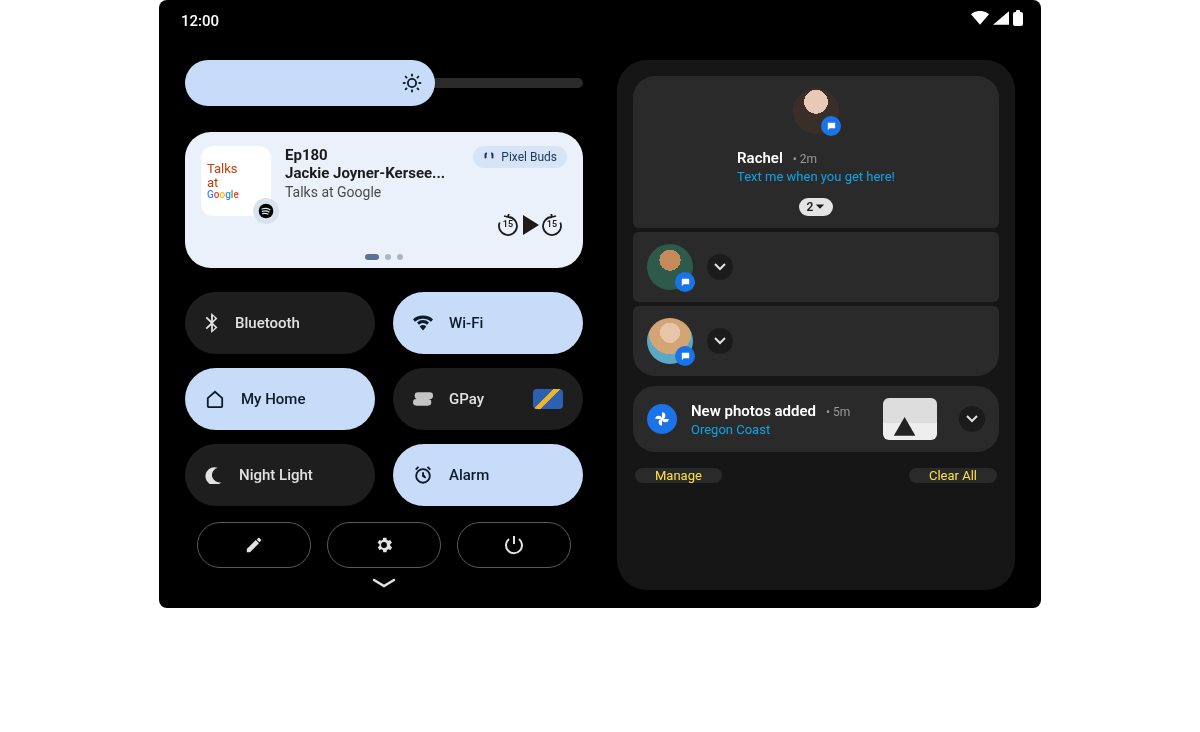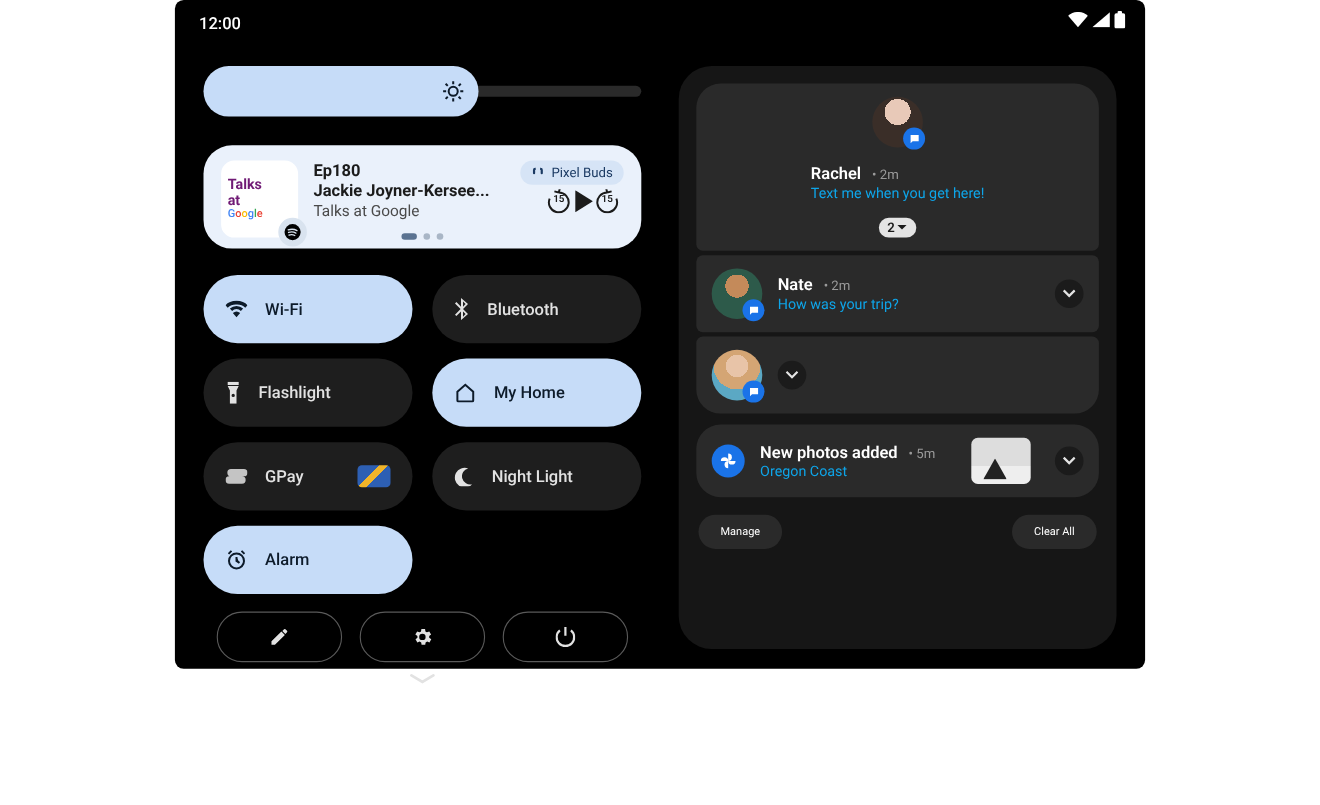--- a/index.html
+++ b/index.html
@@ -23,21 +23,21 @@
   .brightness-pill { width: 250px; height: 46px; background: #c6dcf8; border-radius: 23px; position: relative; }
   .brightness-sun { position: absolute; right: 12px; top: 50%; transform: translateY(-50%); }
   .brightness-track { flex: 1; height: 10px; background: #2a2a2a; border-radius: 5px; margin-left: -4px; }
 
   .media-card {
     background: #eaf1fb; border-radius: 26px; padding: 14px 18px 10px 16px;
     display: flex; flex-direction: column; gap: 2px; position: relative; height: 144px;
   }
   .media-top { display: flex; gap: 14px; }
   .media-art { width: 70px; height: 70px; border-radius: 12px; background:#fff; position:relative; display:flex; flex-direction:column; justify-content:center; padding:6px 6px; }
-  .media-art .talks { font-size: 13px; color:#701a75; line-height:1.05; font-weight:700;}
+  .media-art .talks { font-size: 13px; color:#c2410c; line-height:1.05; font-weight:400;}
   .media-art .google { font-size:10px; font-weight:500; }
   .g-b{color:#4285F4}.g-r{color:#EA4335}.g-y{color:#FBBC05}.g-g{color:#34A853}
   .spotify-badge{ position:absolute; right:-8px; bottom:-8px; width:26px; height:26px; border-radius:50%; background:#d9e3ef; display:flex; align-items:center; justify-content:center;}
   .media-info { flex:1; }
   .media-line1 { font-size:15px; font-weight:700; color:#1b1b1b;}
   .media-line2 { font-size:15px; font-weight:700; color:#1b1b1b;}
   .media-line3 { font-size:14px; color:#4a4a4a; margin-top:2px;}
   .device-chip { position:absolute; right:16px; top:14px; background:#d6e4f6; border-radius:14px; padding:4px 10px; font-size:12px; color:#1b3a63; display:flex; align-items:center; gap:6px;}
   .media-controls { position:absolute; right:18px; bottom:32px; display:flex; align-items:center;}
   .skip { width:26px; height:22px; position:relative; }
@@ -72,21 +72,21 @@
   .notif-text{ flex:1; color:#e4e4e4;}
   .notif-title{ font-size:15px; font-weight:600; color:#fff; display:inline;}
   .notif-meta{ font-size:12px; color:#9a9a9a; margin-left:6px;}
   .notif-body{ font-size:13px; color:#0ea5e9; margin-top:2px;}
   .count-chip{ background:#e4e4e4; color:#1b1b1b; border-radius:12px; padding:2px 8px; font-size:12px; font-weight:600; display:flex; align-items:center; gap:2px;}
   .expand{ width:26px; height:26px; border-radius:50%; background:#1b1b1b; display:flex; align-items:center; justify-content:center; flex-shrink:0;}
   .notif.photos .thumb{ width:54px; height:42px; border-radius:6px; background:linear-gradient(#ddd 60%,#eee 60%); margin-left:auto; margin-right:8px; flex-shrink:0; position:relative;}
   .notif.photos .thumb::after{ content:""; position:absolute; left:20%; bottom:10%; width:40%; height:45%; background:#222; clip-path: polygon(50% 0,100% 100%,0 100%);} 
   .notif.photos .photos-icon{ width:30px;height:30px;border-radius:50%;background:#1a73e8;display:flex;align-items:center;justify-content:center;flex-shrink:0;}
   .actions{ display:flex; gap:14px; padding:6px 2px 0;}
-  .action-btn{ background:#2a2a2a; color:#ffffff; border-radius:20px; padding:10px 20px; font-size:10px;}
+  .action-btn{ background:#2a2a2a; color:#fde047; border-radius:20px; padding:0 20px; font-size:13px;}
   .action-btn.right-btn{ margin-left:auto;}
 
   svg{ display:block;}
 </style>
 </head>
 <body>
 
 <div class="device">
 
   <div class="status-bar">
@@ -183,44 +183,36 @@
           </span>
         </div>
         <div class="dots">
           <span class="dot active"></span>
             <span class="dot"></span>
             <span class="dot"></span>
         </div>
       </div>
 
       <div class="tiles">
+        <div class="tile off">
+          <span>
+              <svg width="14" height="20" viewBox="0 0 14 22">
+                <path fill="#e2e2e2" d="M6 0v8.6L1.4 4 0 5.4 5.6 11 0 16.6 1.4 18 6 13.4V22l7-6-5-5 5-5-7-6zm2 3.4L10.6 6 8 8.6V3.4zm0 15.2v-5.2L10.6 16 8 18.6z"></path>
+              </svg>
+            </span>
+          <span>Bluetooth</span>
+        </div>
         <div class="tile on">
           <span>
               <svg width="20" height="16" viewBox="0 0 24 18">
                 <path fill="#0d1b2a" d="M12 18l4-4.7a6 6 0 0 0-8 0L12 18zm0-18C7 0 2.4 1.8 0 4.7l2.4 2.8A13 13 0 0 1 12 4a13 13 0 0 1 9.6 3.5L24 4.7C21.6 1.8 17 0 12 0z"></path>
                 <path fill="#0d1b2a" d="M4.8 8.3 7.2 11A7.5 7.5 0 0 1 12 9a7.5 7.5 0 0 1 4.8 2l2.4-2.7A11 11 0 0 0 12 5.5 11 11 0 0 0 4.8 8.3z"></path>
               </svg>
             </span>
           <span>Wi-Fi</span>
-        </div>
-        <div class="tile off">
-          <span>
-              <svg width="14" height="20" viewBox="0 0 14 22">
-                <path fill="#e2e2e2" d="M6 0v8.6L1.4 4 0 5.4 5.6 11 0 16.6 1.4 18 6 13.4V22l7-6-5-5 5-5-7-6zm2 3.4L10.6 6 8 8.6V3.4zm0 15.2v-5.2L10.6 16 8 18.6z"></path>
-              </svg>
-            </span>
-          <span>Bluetooth</span>
-        </div>
-        <div class="tile off">
-          <span>
-              <svg width="14" height="20" viewBox="0 0 14 20">
-                <path fill="#e2e2e2" d="M2 0h10v3H2V0zm0 4h10l-2 4v12H4V8L2 4zm5 7a1.5 1.5 0 1 0 0 3 1.5 1.5 0 0 0 0-3z"></path>
-              </svg>
-            </span>
-          <span>Flashlight</span>
         </div>
         <div class="tile on">
           <span>
               <svg width="20" height="18" viewBox="0 0 22 20">
                 <path fill="none" stroke="#0d1b2a" stroke-width="2" d="M3 9l8-7 8 7v9a1 1 0 0 1-1 1H4a1 1 0 0 1-1-1V9z"></path>
               </svg>
             </span>
           <span>My Home</span>
         </div>
         <div class="tile off">
@@ -299,25 +291,20 @@
           </span>
         </div>
 
         <div class="notif mid">
           <div class="avatar n">
             <span class="app-badge">
               <svg width="11" height="11" viewBox="0 0 24 24">
                   <path fill="#fff" d="M4 4h16v12H8l-4 4V4z"></path>
                 </svg>
             </span>
-          </div>
-          <div class="notif-text">
-            <span class="notif-title">Nate</span>
-            <span class="notif-meta">•&nbsp;<span>2m</span></span>
-            <div class="notif-body">How was your trip?</div>
           </div>
           <span class="expand">
             <svg width="12" height="8" viewBox="0 0 12 8">
                 <path fill="none" stroke="#e2e2e2" stroke-width="2" d="M1 1l5 5 5-5"></path>
               </svg>
           </span>
         </div>
 
         <div class="notif bot">
           <div class="avatar m">

